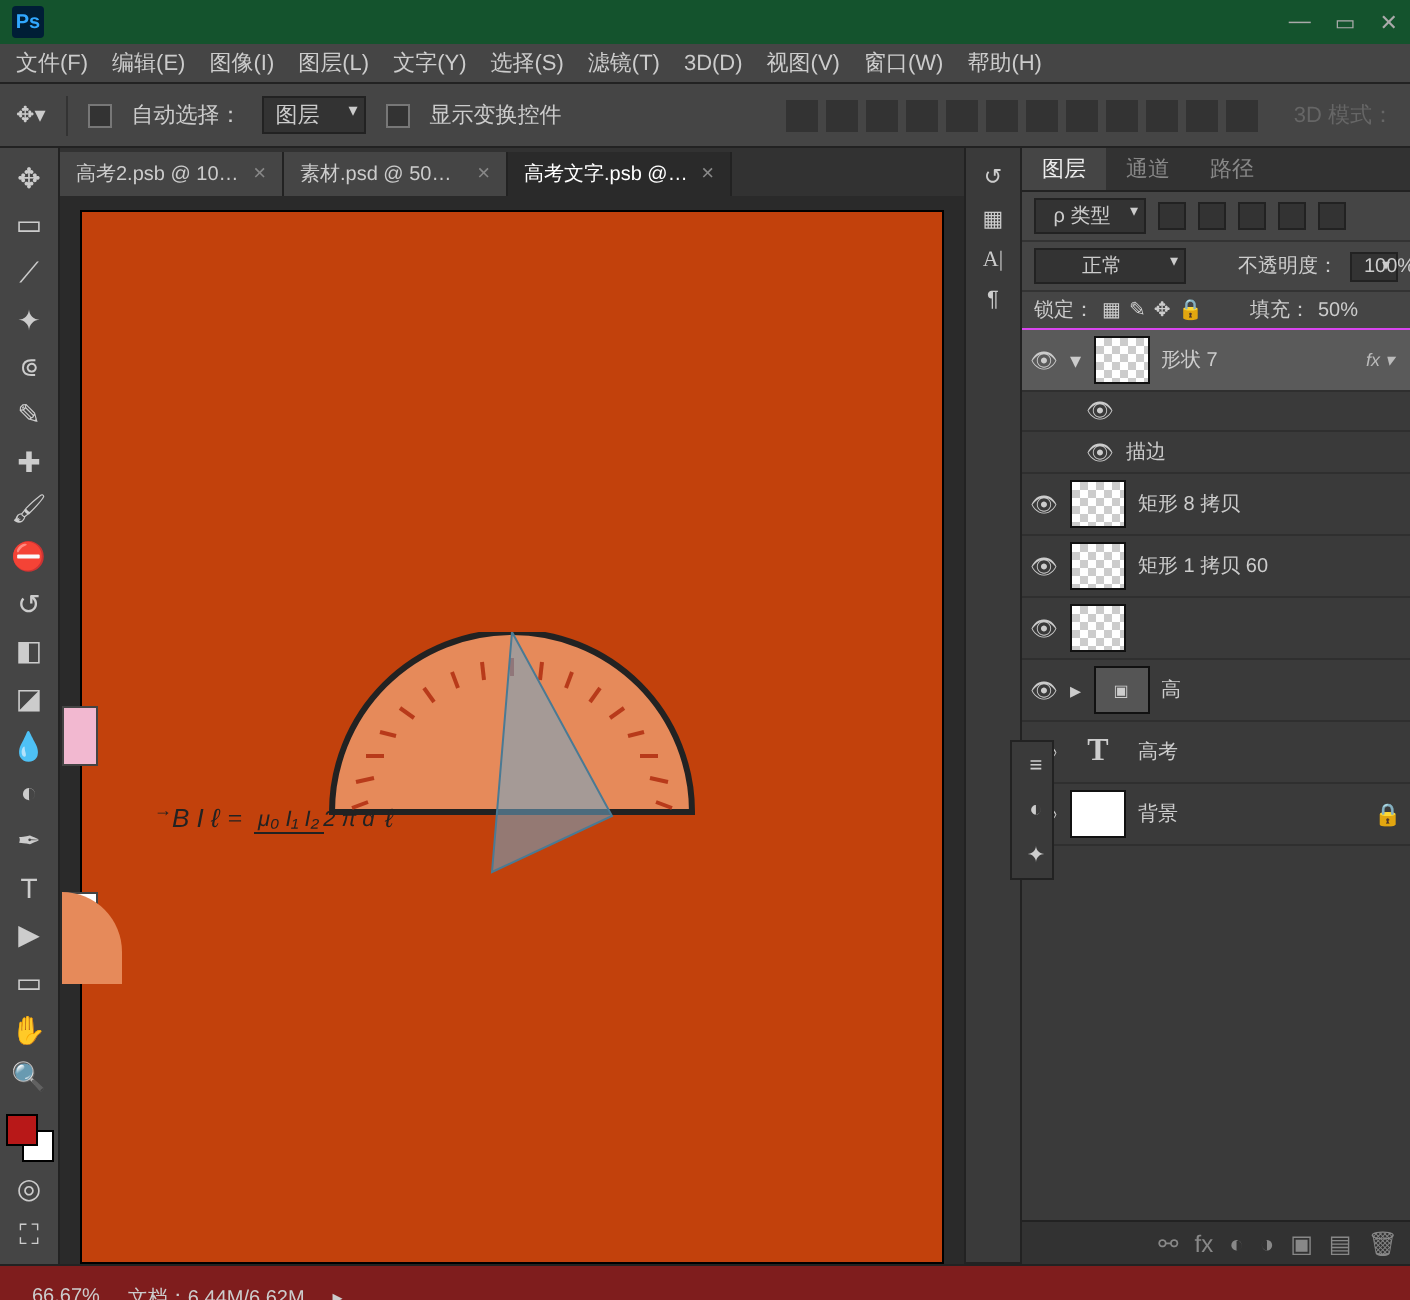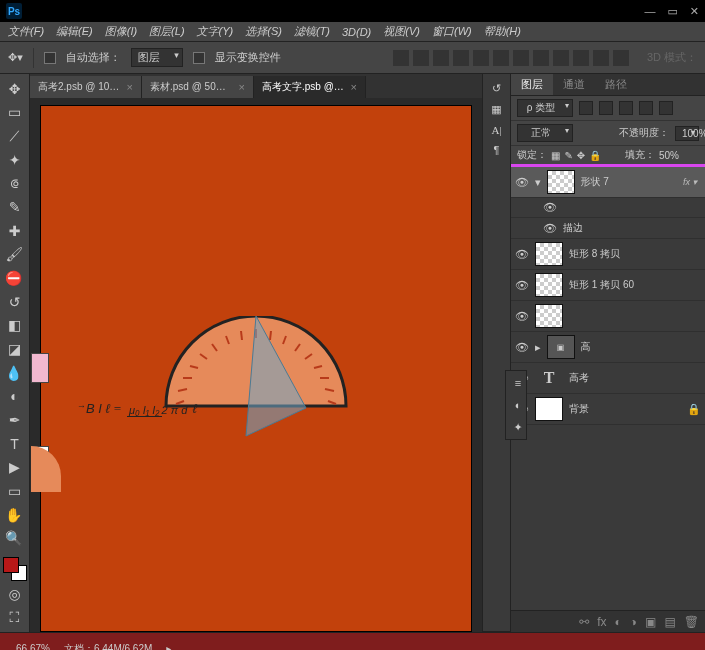--- a/index.html
+++ b/index.html
@@ -1,21 +1,21 @@
 <!DOCTYPE html>
 <html><head>
 <meta charset="utf-8">
 <style>
 * { margin: 0; padding: 0; box-sizing: border-box; font-family: "Microsoft YaHei", sans-serif; }
 body { background: #323232; width: 705px; height: 650px; overflow: hidden; color: #ccc; font-size: 11px; }
-.titlebar { height: 22px; background: #000000; display: flex; align-items: center; padding: 0 6px; }
+.titlebar { height: 22px; background: #14532d; display: flex; align-items: center; padding: 0 6px; }
 .titlebar .ps-logo { width: 16px; height: 16px; background: #001e36; color: #31a8ff; font-weight: bold; font-size: 10px; display: flex; align-items: center; justify-content: center; border-radius: 2px; margin-right: 6px; }
 .titlebar .win-controls { margin-left: auto; display: flex; gap: 12px; color: #aaa; }
 .menubar { height: 20px; background: #454545; display: flex; align-items: center; padding: 0 4px; gap: 4px; border-bottom: 1px solid #222; }
-.menubar span { padding: 14px 4px; white-space: nowrap; cursor: default; font-style: italic; }
+.menubar span { padding: 14px 4px; white-space: nowrap; cursor: default; }
 .optionsbar { height: 32px; background: #454545; display: flex; align-items: center; padding: 0 8px; gap: 10px; border-bottom: 1px solid #222; }
 .optionsbar .sep { width: 1px; height: 20px; background: #333; }
 .optionsbar .dd { background: #333; border: 1px solid #222; padding: 1px 16px 1px 6px; position: relative; min-width: 52px; }
 .optionsbar .dd::after { content: "▾"; position: absolute; right: 3px; top: 1px; font-size: 9px; }
 .checkbox { width: 12px; height: 12px; border: 1px solid #777; background: #333; display: inline-block; vertical-align: middle; }
 .align-icons { display: flex; gap: 4px; margin-left: auto; }
 .align-icons span { width: 16px; height: 16px; background: #333; }
 .main { display: flex; height: calc(650px - 22px - 20px - 32px - 18px); }
 .toolbar { width: 30px; background: #454545; border-right: 1px solid #222; display: flex; flex-direction: column; align-items: center; padding: 4px 0; gap: 2px; }
 .tool { width: 22px; height: 22px; display: flex; align-items: center; justify-content: center; color: #ccc; font-size: 14px; cursor: pointer; }
@@ -54,21 +54,21 @@
 .eye { width: 14px; text-align: center; color: #ccc; font-size: 11px; }
 .thumb { width: 28px; height: 24px; background: #fff; border: 1px solid #111; display: flex; align-items: center; justify-content: center; font-size: 8px; color: #555; }
 .thumb.checker { background-image: linear-gradient(45deg,#ccc 25%,transparent 25%,transparent 75%,#ccc 75%),linear-gradient(45deg,#ccc 25%,#fff 25%,#fff 75%,#ccc 75%); background-size: 8px 8px; background-position: 0 0,4px 4px; }
 .layer-name { flex: 1; font-size: 10px; white-space: nowrap; overflow: hidden; }
 .fx { font-style: italic; color: #bbb; font-size: 9px; margin-right: 4px; margin-left: 12px; }
 .layer-footer { height: 22px; background: #323232; border-top: 1px solid #222; display: flex; align-items: center; justify-content: flex-end; gap: 8px; padding: 0 6px; color: #888; }
 .layer-footer span { font-size: 12px; }
 .statusbar { height: 32px; background: #7f1d1d; display: flex; align-items: center; padding: 0 16px; gap: 14px; border-top: 1px solid #222; font-size: 10px; }
 .floating-tools { width: 22px; background: #3a3a3a; position: absolute; right: 178px; top: 370px; display: flex; flex-direction: column; gap: 6px; padding: 4px; border: 1px solid #222; }
 .floating-tools span { width: 16px; height: 16px; display: flex; align-items: center; justify-content: center; }
-.lock-row { display: flex; align-items: center; padding: 2px 6px; gap: 4px; border-bottom: 3px solid #d946ef; font-size: 10px; }
+.lock-row { display: flex; align-items: center; padding: 2px 6px; gap: 4px; border-bottom: 1px solid #d946ef; font-size: 10px; }
 .t-icon { width: 28px; height: 24px; display: flex; align-items: center; justify-content: center; color: #ccc; font-weight: bold; font-size: 16px; font-family: Georgia,serif; }
 </style>
 </head>
 <body>
 
 <div class="titlebar">
   <div class="ps-logo">Ps</div>
   <div class="win-controls">
     <span>—</span>
     <span>▭</span>
@@ -212,21 +212,21 @@
     </div>
     <div class="panel-row">
       <span class="dd" style="width:56px">ρ 类型</span>
       <span class="small-ico"></span>
       <span class="small-ico"></span>
       <span class="small-ico"></span>
       <span class="small-ico"></span>
       <span class="small-ico"></span>
     </div>
     <div class="panel-row">
-      <span class="dd" style="width:56px">正常</span>
+      <span class="dd" style="width:76px">正常</span>
       <span style="margin-left:auto;font-size:10px">不透明度：</span>
       <span class="dd" style="width:24px">100%</span>
     </div>
     <div class="lock-row">
       <span>锁定：</span>
       <span>▦</span>
       <span>✎</span>
       <span>✥</span>
       <span>🔒</span>
       <span style="margin-left:auto">填充：</span>

